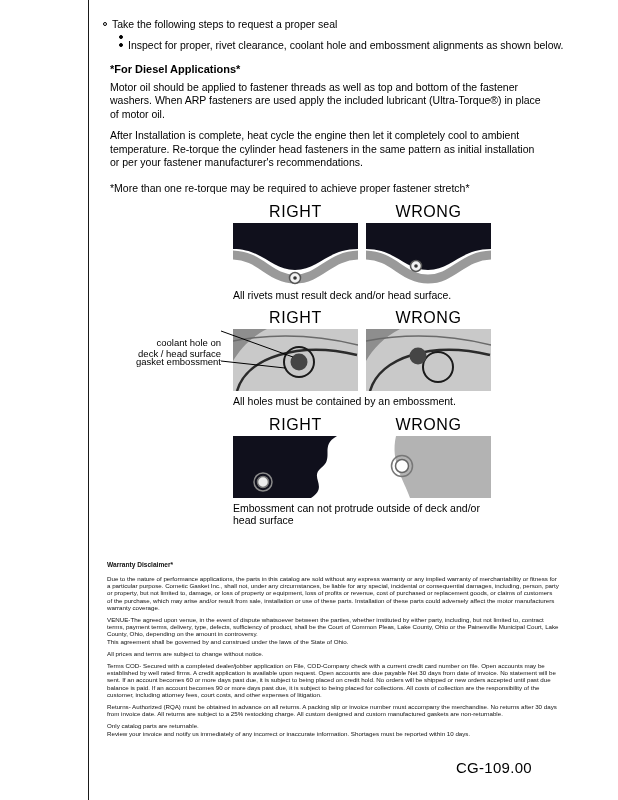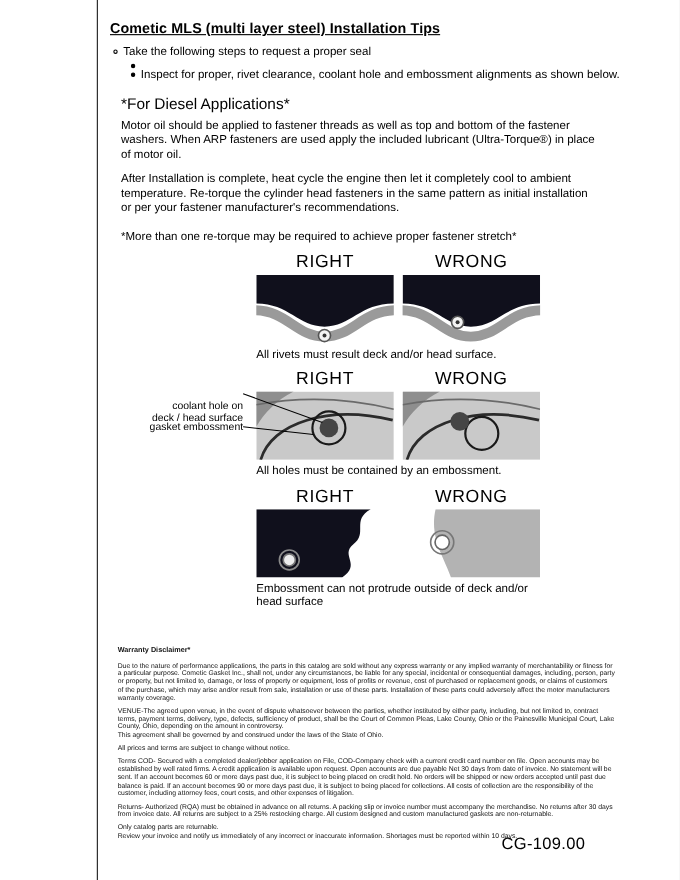--- a/index.html
+++ b/index.html
@@ -9,21 +9,21 @@
   .left-rule { position:absolute; left:88px; top:0; width:1px; height:800px; background:#1a1a1a; }
   .content { position:absolute; left:100px; top:18px; width:464px; }
 
   .title { font-size:13px; font-weight:bold; text-decoration:underline; margin-bottom:8px; letter-spacing:0.1px; }
 
   .tips { list-style:none; }
   .tip { display:flex; align-items:flex-start; font-size:10.5px; line-height:13.4px; }
   .marker { flex:0 0 auto; width:4px; height:4px; border-radius:50%; border:1px solid #000; margin:4px 5px 0 3px; }
   .marker.filled { background:#000; margin-left:19px; }
 
-  .diesel-heading { font-size:14px; font-weight:normal; margin:10px 0 6px 10px; }
+  .diesel-heading { font-size:11px; font-weight:bold; margin:10px 0 6px 10px; }
   .para { font-size:10.5px; line-height:13.5px; width:436px; margin:0 0 8px 10px; }
   .para.last { margin-bottom:12px; }
   .note { font-size:10.5px; margin:9px 0 0 10px; }
 
   .diagrams { position:relative; margin-left:133px; width:258px; margin-top:9px; }
   .dg-row { position:relative; margin-bottom:8px; }
   .dg-headers { display:flex; gap:8px; }
   .dg-h { width:125px; text-align:center; font-size:16px; letter-spacing:0.6px; }
   .dg-images { display:flex; gap:8px; margin-top:2px; }
   .dg-img { width:125px; height:62px; display:block; }
@@ -42,21 +42,20 @@
   .footer { position:absolute; right:86px; bottom:24px; font-size:15px; letter-spacing:0.3px; }
 </style>
 </head>
 <body>
 
 <div class="page">
   <div class="left-rule"></div>
 
   <div class="content">
 
-    <h1 class="title">Cometic MLS (multi layer steel) Installation Tips</h1>
 
     <ul class="tips">
       <li class="tip">
         <span class="marker"></span>
         <span>Take the following steps to request a proper seal</span>
       </li>
       <li class="tip">
         <span class="marker filled"></span>
       </li>
       <li class="tip">

